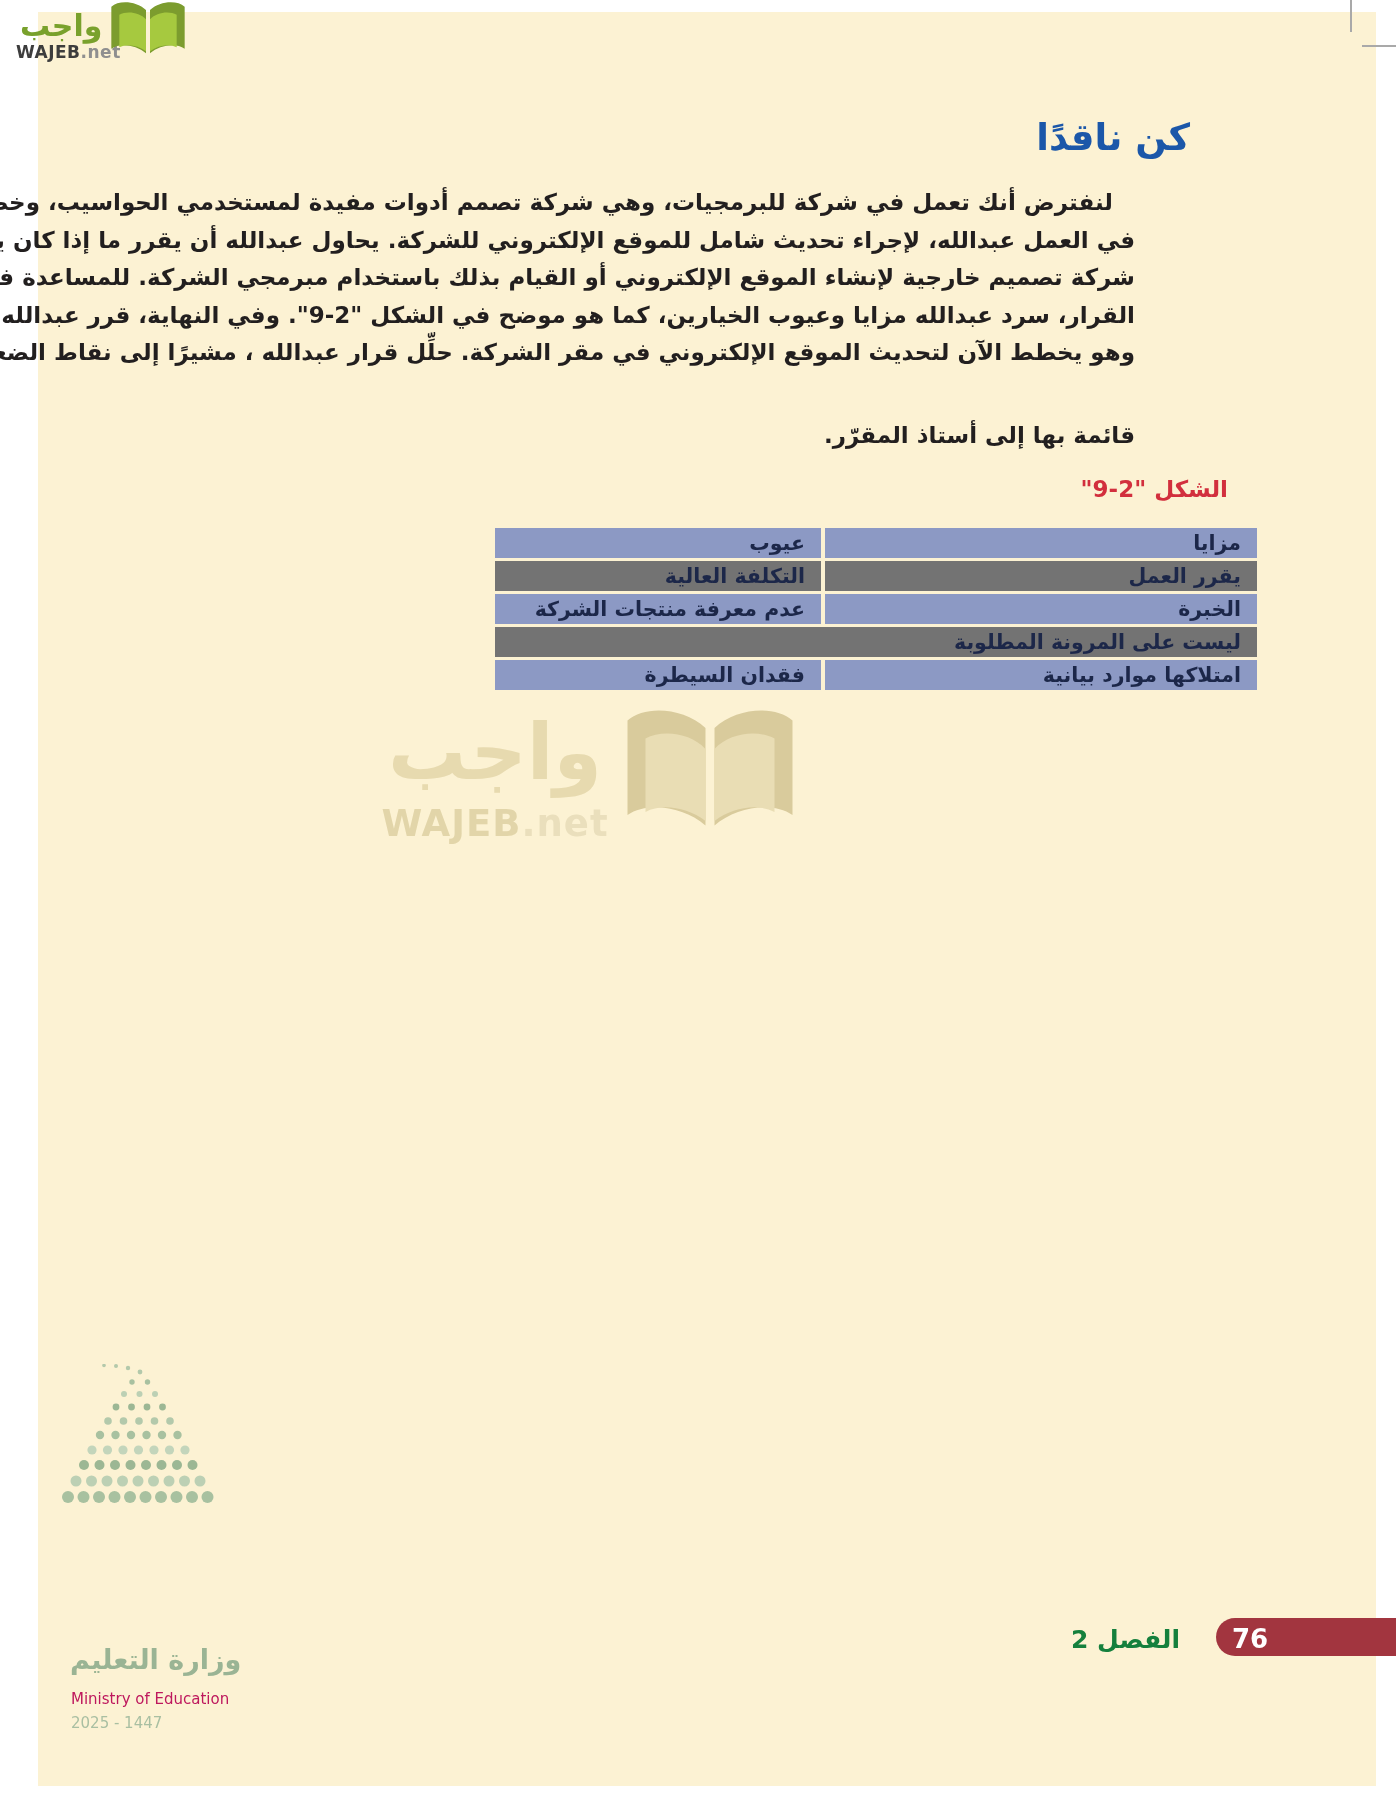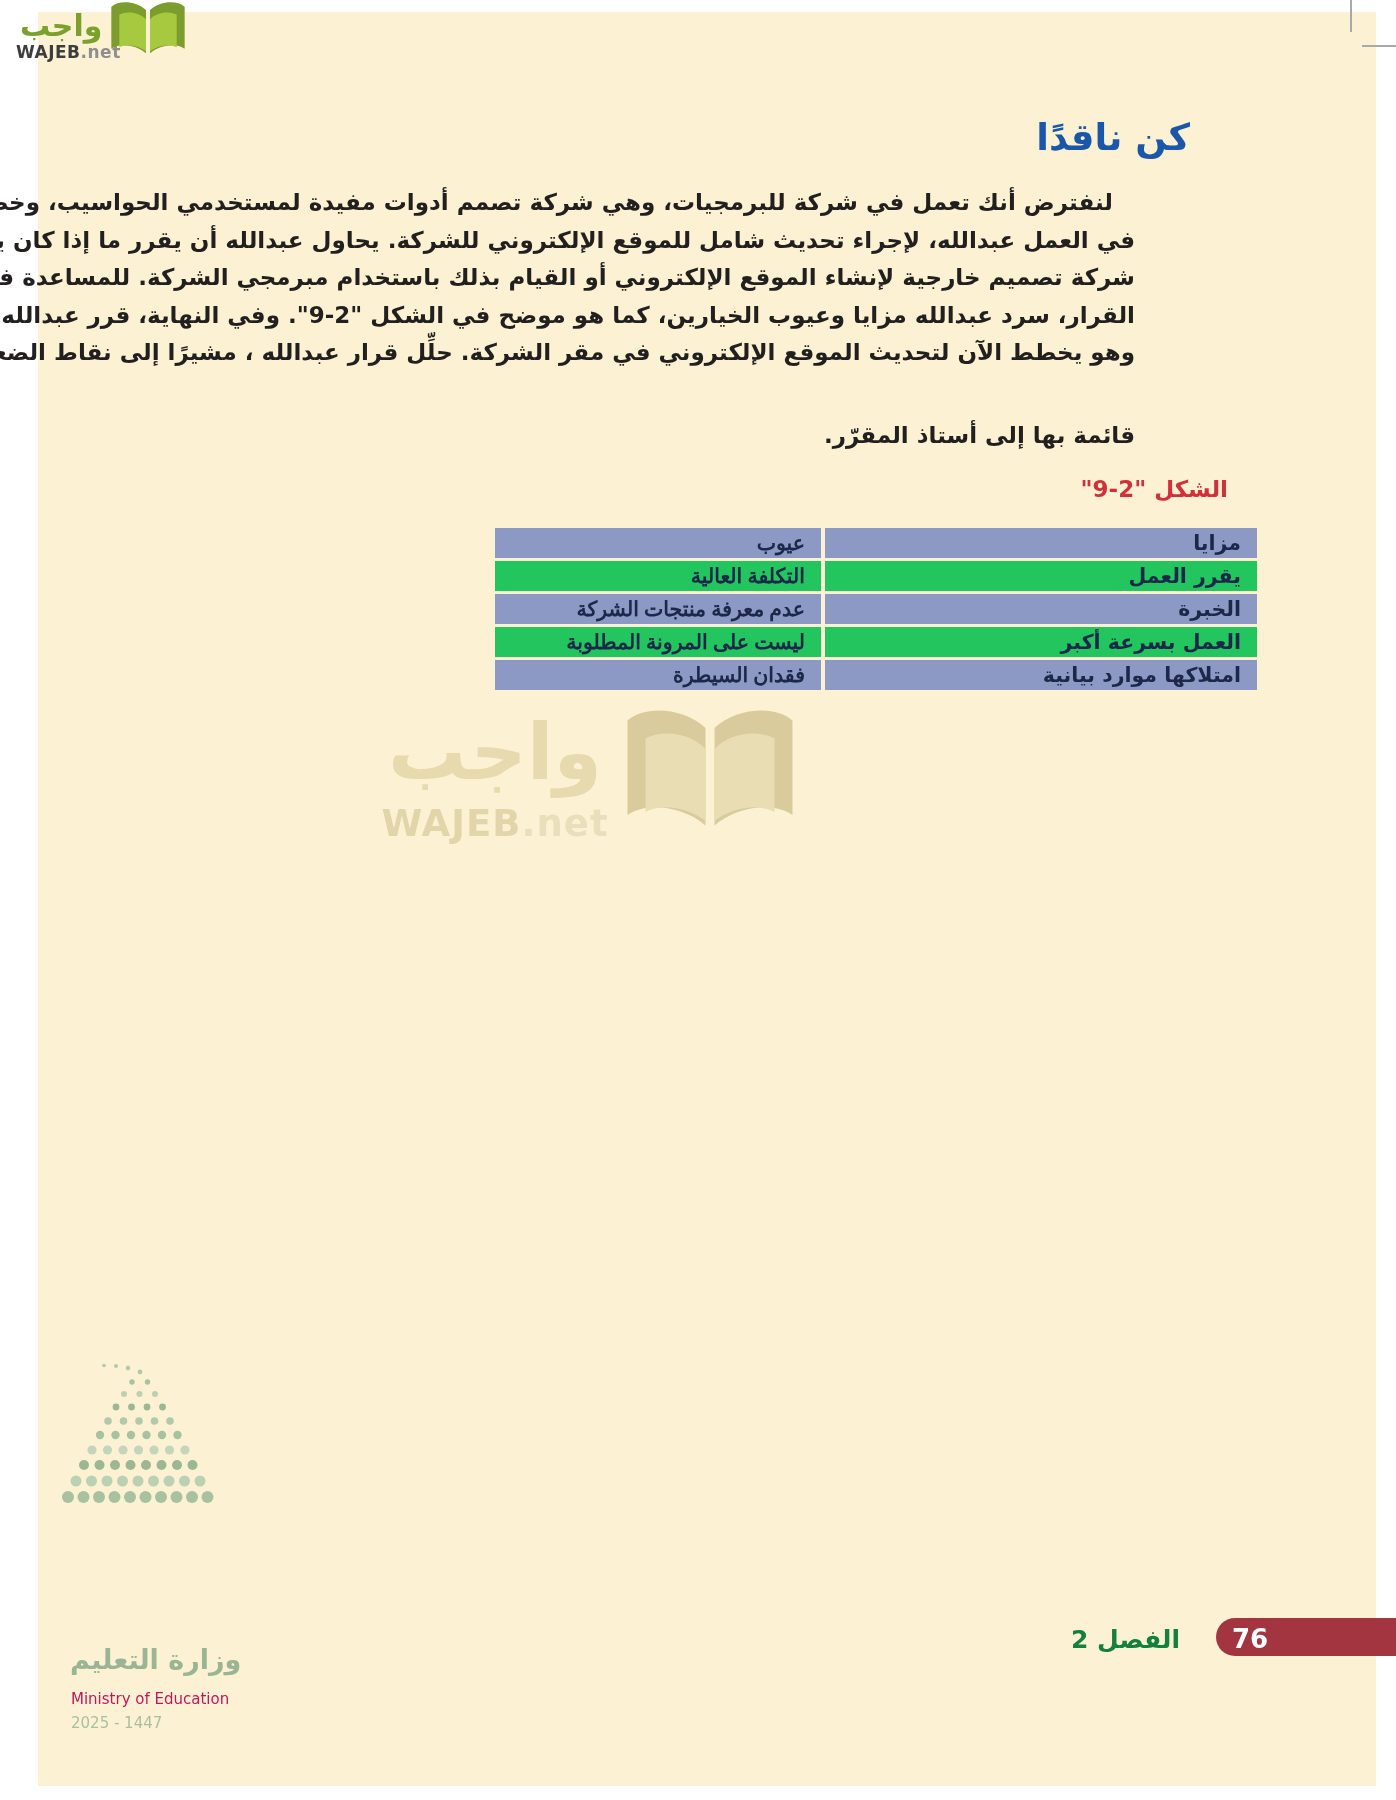--- a/index.html
+++ b/index.html
@@ -28,23 +28,23 @@
   .figure-label{position:absolute;right:168px;top:476px;font-size:23px;font-weight:bold;color:#d22f3d;direction:rtl;}
 
   
   .otable{position:absolute;left:495px;top:525px;width:762px;direction:rtl;}
   .t-title{height:36px;line-height:36px;background:#1d5aa7;color:#ffffff;font-size:22px;font-weight:bold;
            padding-right:16px;box-sizing:border-box;}
   .t-row{display:flex;gap:4px;margin-top:3px;height:30px;}
   .t-cell{line-height:30px;font-size:20.5px;font-weight:bold;color:#1c2749;padding-right:16px;box-sizing:border-box;
           white-space:nowrap;overflow:hidden;}
   .t-cell.adv{width:432px;}
-  .t-cell.dis{flex:1;font-family:Liberation Serif, serif;}
+  .t-cell.dis{flex:1;}
   .bg-mid{background:#8c99c4;}
-  .bg-light{background:#22c55e;}
+  .bg-light{background:#737373;}
 
   
   .wm-ar{position:absolute;left:380px;top:706px;width:230px;text-align:center;font-size:78px;font-weight:bold;
          color:#e7daaf;direction:rtl;line-height:92px;}
   .wm-latin{position:absolute;left:380px;top:802px;width:230px;text-align:center;font-size:37px;font-weight:bold;
             color:#e2d5a9;letter-spacing:1px;}
   .wm-latin .tld{color:#eadfbc;}
   .wm-book{position:absolute;left:620px;top:696px;}
 
   
@@ -102,21 +102,20 @@
     </div>
     <div class="t-row">
       <div class="t-cell adv bg-light">يقرر العمل</div>
       <div class="t-cell dis bg-light">التكلفة العالية</div>
     </div>
     <div class="t-row">
       <div class="t-cell adv bg-mid">الخبرة</div>
       <div class="t-cell dis bg-mid">عدم معرفة منتجات الشركة</div>
     </div>
     <div class="t-row">
-      <div class="t-cell adv bg-light">العمل بسرعة أكبر</div>
       <div class="t-cell dis bg-light">ليست على المرونة المطلوبة</div>
     </div>
     <div class="t-row">
       <div class="t-cell adv bg-mid">امتلاكها موارد بيانية</div>
       <div class="t-cell dis bg-mid">فقدان السيطرة</div>
     </div>
   </div>
 
   <div>
     <div class="wm-ar">واجب</div>

